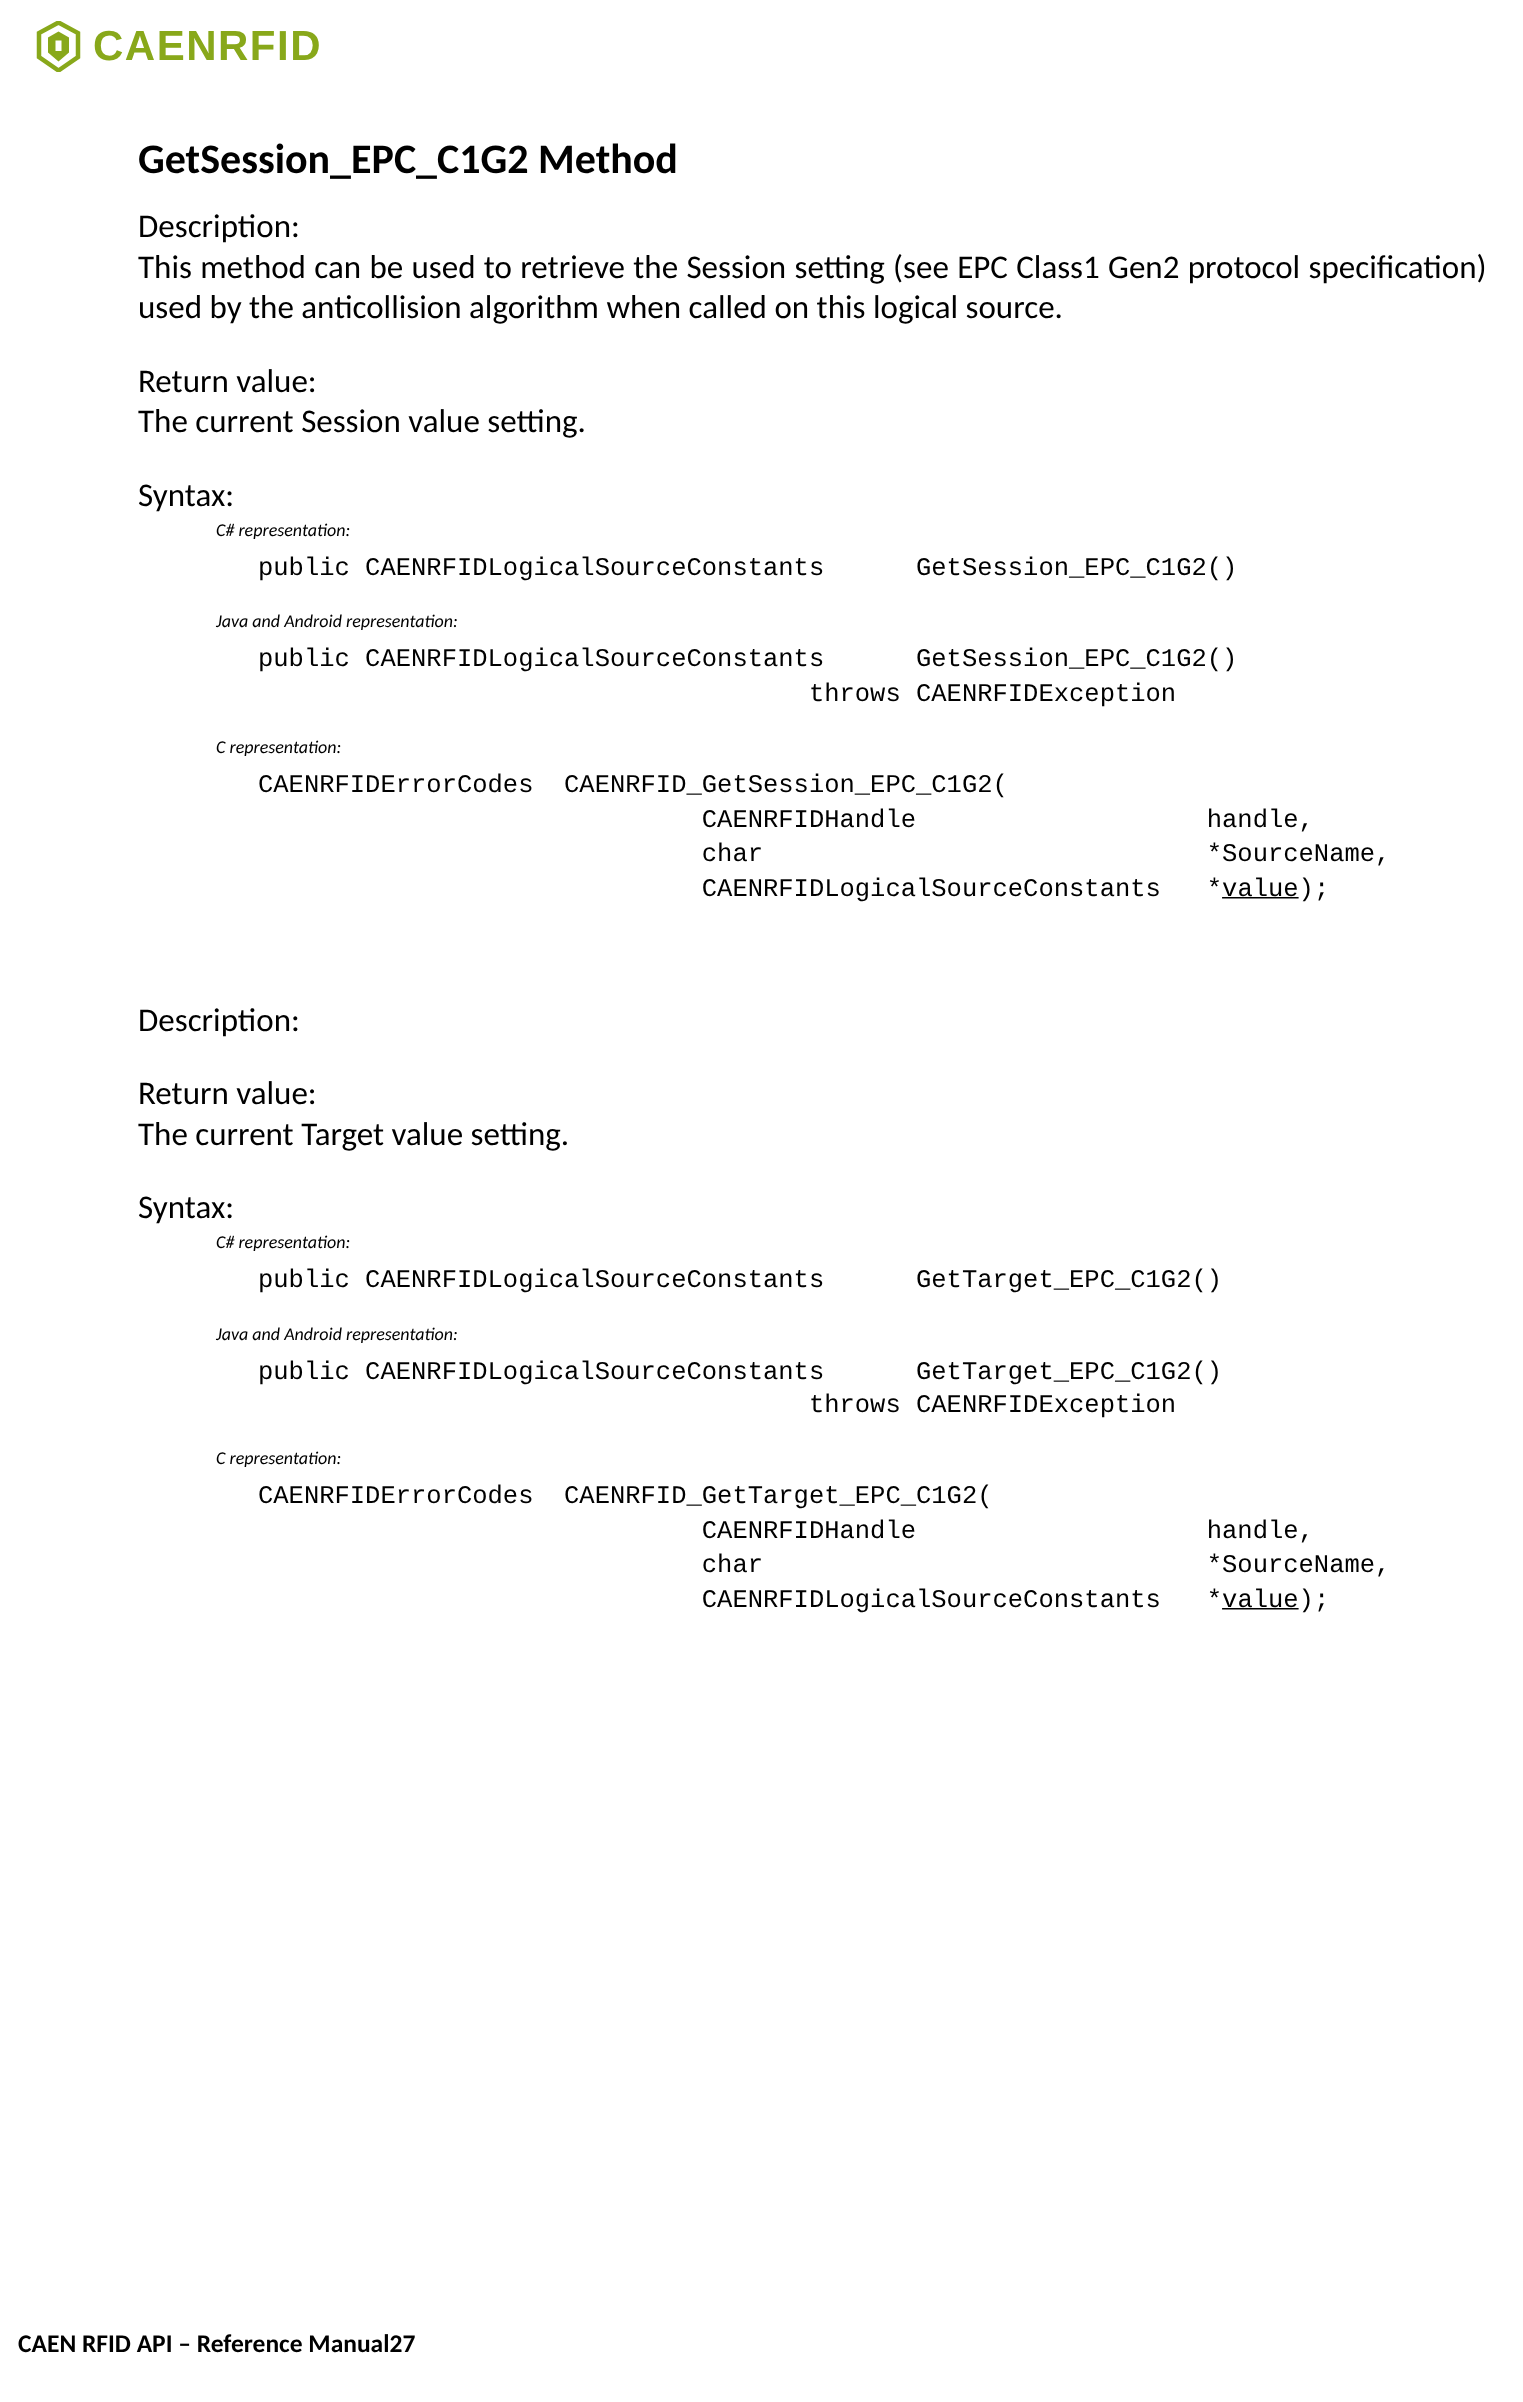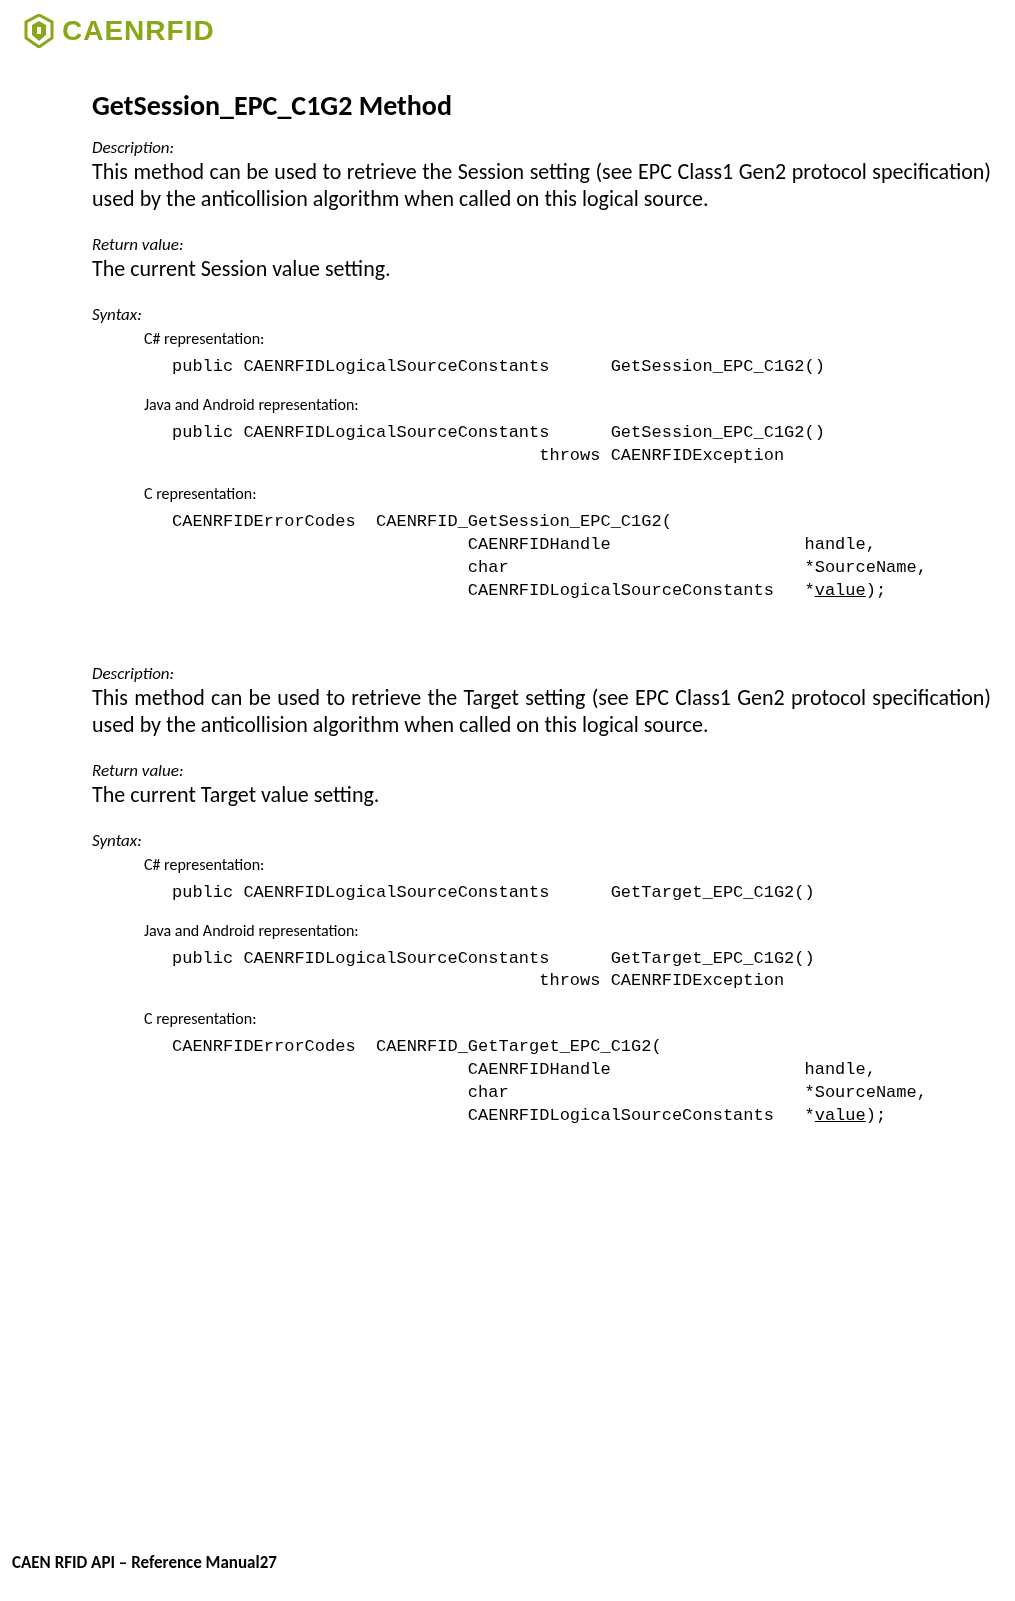--- a/index.html
+++ b/index.html
@@ -38,33 +38,33 @@
     left: 92px;
     right: 24px;
   }
   h2.method-title {
     font-size: 28px;
     font-weight: 700;
     margin: 0 0 14px 0;
     font-family: Calibri, "Segoe UI", Arial, sans-serif;
   }
   .label {
-    font-style: italic;
-    font-size: 17px;
+    font-size: 22px;
     margin: 0;
   }
   .body-text {
     font-size: 22px;
     margin: 0 0 20px 0;
     text-align: justify;
   }
   .block { margin-bottom: 22px; }
   .syntax-block { margin-top: 4px; }
   .rep-label {
-    font-size: 16px;
+    font-style: italic;
+    font-size: 12px;
     margin: 0 0 8px 0;
     padding-left: 52px;
   }
   pre.code {
     font-family: "Courier New", Courier, monospace;
     font-size: 17px;
     line-height: 1.35;
     margin: 0 0 16px 0;
     padding-left: 80px;
     white-space: pre;
@@ -126,21 +126,20 @@
                              CAENRFIDHandle                   handle,
                              char                             *SourceName,
                              CAENRFIDLogicalSourceConstants   *</span><span class="ul">value</span><span>);</span></pre>
     </div>
 
     <div class="section-gap"></div>
 
 
     <div class="block">
       <p class="label">Description:</p>
-      <p class="body-text">This method can be used to retrieve the Target setting (see EPC Class1 Gen2 protocol specification) used by the anticollision algorithm when called on this logical source.</p>
     </div>
 
     <div class="block">
       <p class="label">Return value:</p>
       <p class="body-text">The current Target value setting.</p>
     </div>
 
     <p class="label">Syntax:</p>
     <div class="syntax-block">
       <p class="rep-label">C# representation:</p>

